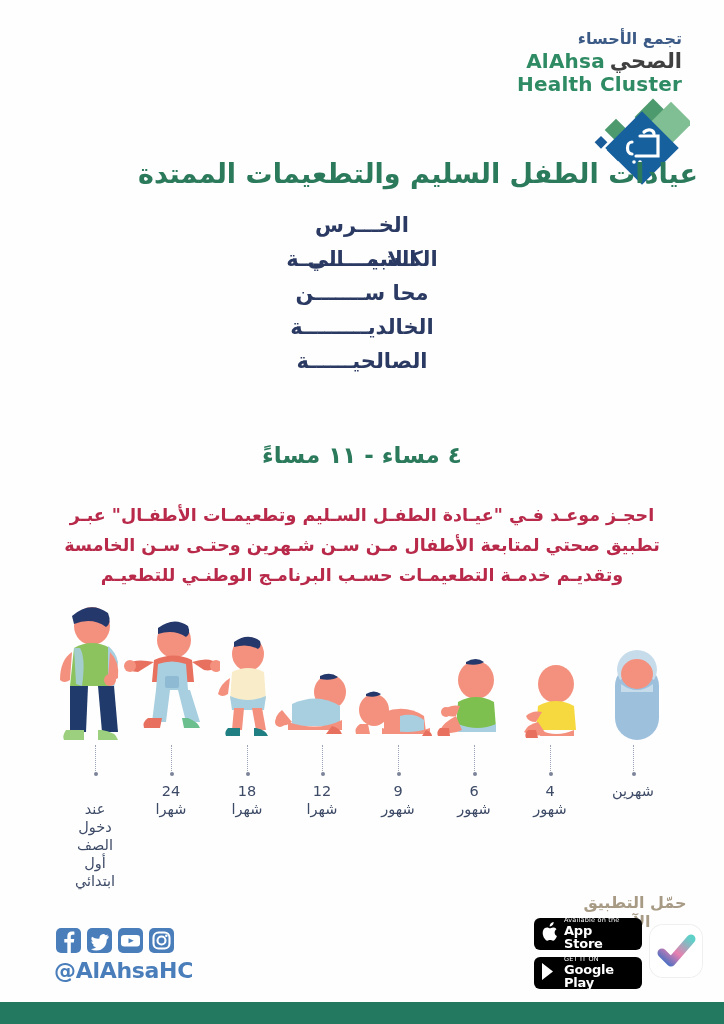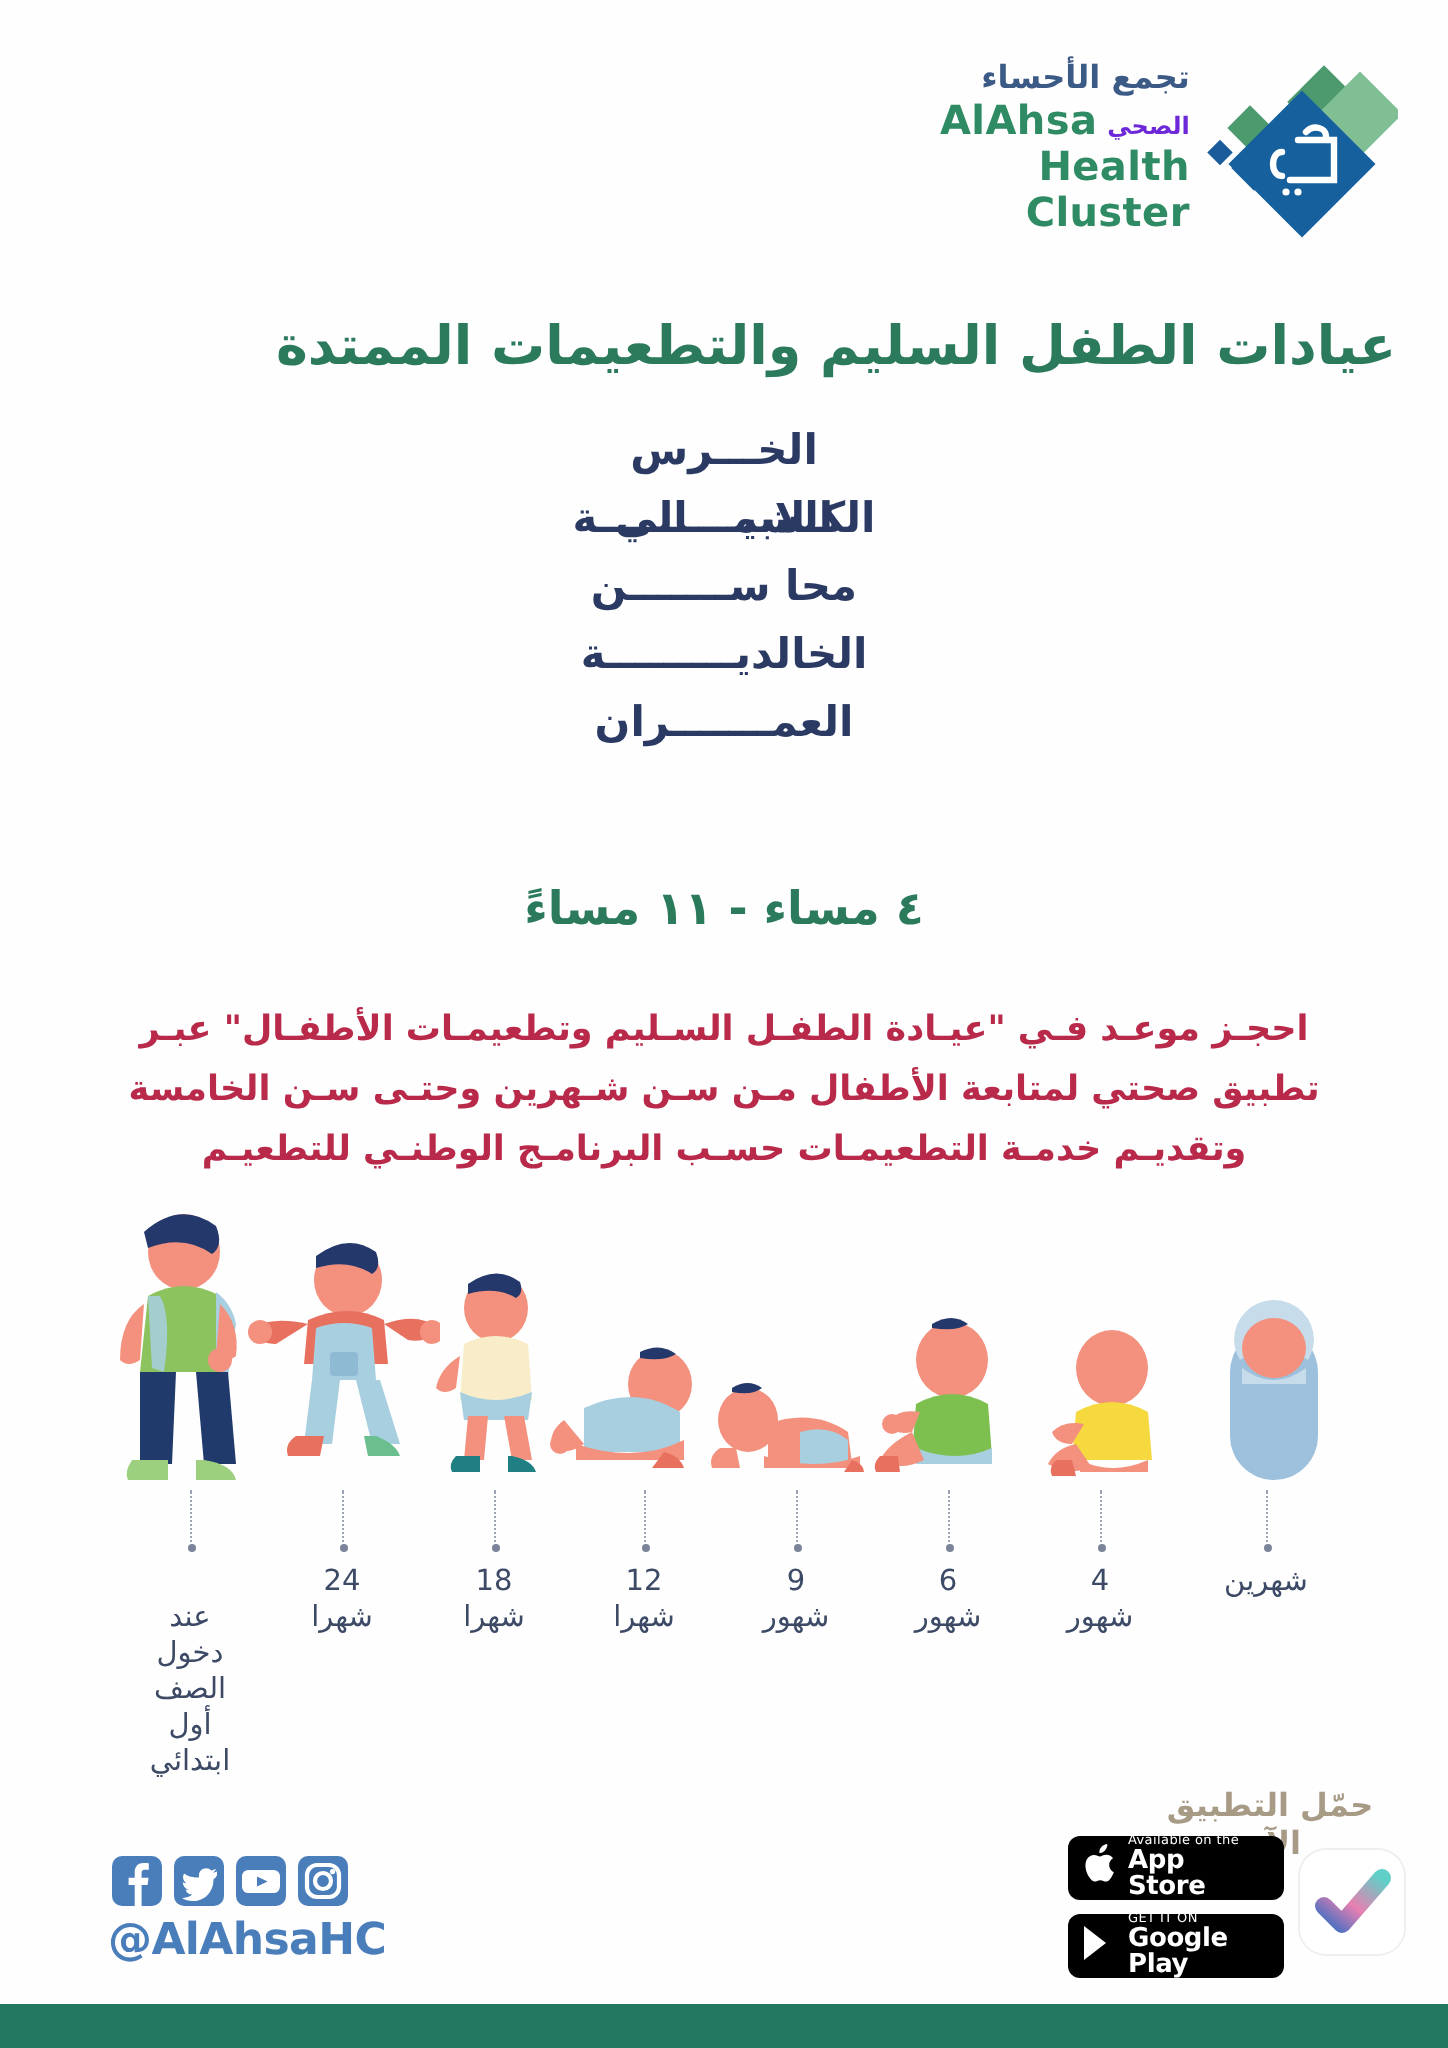--- a/index.html
+++ b/index.html
@@ -22,41 +22,42 @@
 
   
   .logo-area {
     position: absolute;
     top: 30px;
     left: 0;
     width: 724px;
     height: 110px;
     display: flex;
     justify-content: flex-start;
-    align-items: flex-start;
+    align-items: flex-end;
     padding-right: 34px;
     direction: ltr;
     padding-left: 470px;
+    flex-direction: column;
   }
   .logo-text {
     text-align: right;
     line-height: 1.16;
     margin-right: 8px;
   }
   .logo-ar {
     font-size: 16px;
     font-weight: bold;
     color: #3c5a86;
     letter-spacing: 0.5px;
     direction: rtl;
   }
   .logo-ar2 {
-    font-size: 12px;
-    font-weight: bold;
-    color: #6d28d9;
+    font-size: 21px;
+    font-weight: bold;
+    color: #404040;
     direction: rtl;
   }
   .logo-en {
     font-size: 20px;
     font-weight: bold;
     color: #2e8b63;
     letter-spacing: 0.2px;
     direction: ltr;
   }
   .logo-en-inline {
@@ -292,21 +293,21 @@
     </div>
   </div>
 
   <div class="title">عيادات الطفل السليم والتطعيمات الممتدة</div>
 
   <div class="clinics">
     <div class="clinic">الخـــرس الشمـــالي</div>
     <div class="clinic">الكـلابيــــــــــة</div>
     <div class="clinic">محا ســـــــن</div>
     <div class="clinic">الخالديـــــــــة</div>
-    <div class="clinic">العمـــــــران</div>
+    <div class="clinic">الصالحيــــــة</div>
   </div>
 
   <div class="hours">٤ مساء - ١١ مساءً</div>
 
   <div class="redblock">
     <div>احجـز موعـد فـي "عيـادة الطفـل السـليم وتطعيمـات الأطفـال" عبـر</div>
     <div>تطبيق صحتي لمتابعة الأطفال مـن سـن شـهرين وحتـى سـن الخامسة</div>
     <div>وتقديـم خدمـة التطعيمـات حسـب البرنامـج الوطنـي  للتطعيـم</div>
   </div>
 

